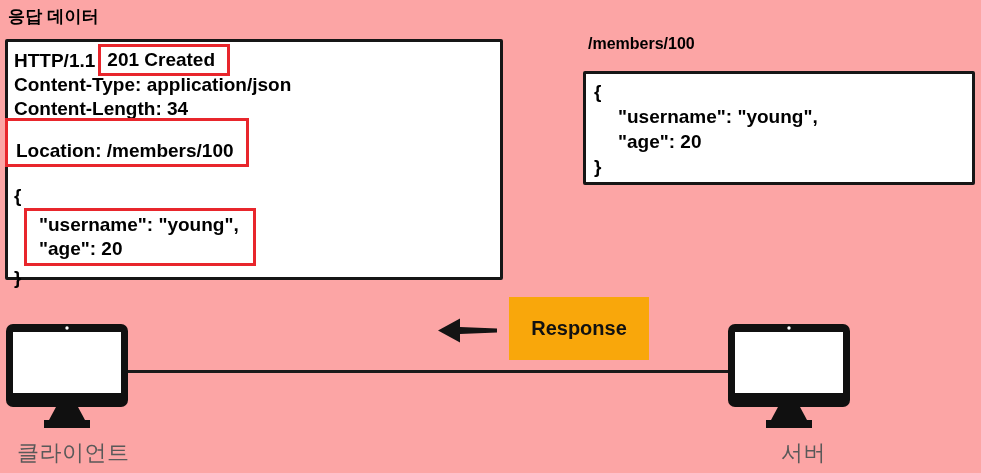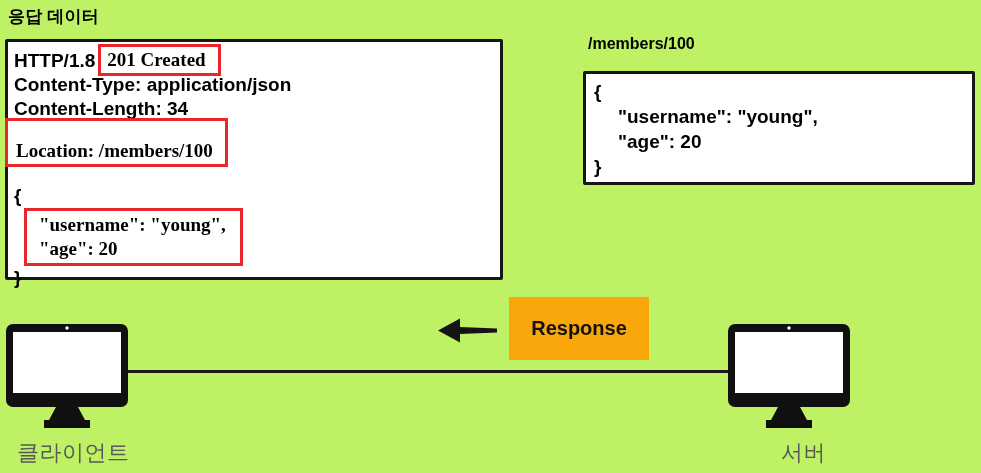--- a/index.html
+++ b/index.html
@@ -1,35 +1,35 @@
 <!DOCTYPE html>
 <html><head>
 <meta charset="utf-8">
 <style>
   html,body { margin:0; padding:0; background:#fff; }
   .canvas {
-    position:relative; width:981px; height:473px; background:#bef264;
+    position:relative; width:981px; height:473px; background:#fca5a5;
     font-family:"Liberation Sans","DejaVu Sans",sans-serif; color:#000;
     overflow:hidden;
   }
   .title {
     position:absolute; left:8px; top:5px;
     font-size:17px; font-weight:bold; letter-spacing:0.2px;
   }
   .sketch-box {
     position:absolute; background:#fff;
     border:3px solid #161616; border-radius:2px; box-sizing:border-box;
   }
   .response-box {
     left:5px; top:39px; width:498px; height:241px;
     padding:7px 6px 6px 6px;
     font-size:19px; font-weight:bold; line-height:24px;
   }
   .line { white-space:pre; }
-  .red-outline { border:3px solid #e8262c;font-family:Liberation Serif, serif; }
+  .red-outline { border:3px solid #e8262c; }
   .status-highlight {
     display:inline-block; padding:1px 12px 1px 6px;
     margin:-4px 0 -4px 3px; position:relative; top:-1px;
   }
   .location-line { margin-top:1px; }
   .location-highlight {
     display:inline-block; padding:18px 12px 1px 8px;
     margin:-4px 0 -4px -9px; position:relative;
   }
   .open-brace { margin-top:21px; }
@@ -66,21 +66,21 @@
   .server-label { left:781px; top:438px;text-align:right; }
 </style>
 </head>
 <body>
 
 <div class="canvas">
 
   <div class="title">응답 데이터</div>
 
   <div class="sketch-box response-box">
-    <div class="line"><span>HTTP/1.8</span><span class="red-outline status-highlight">201 Created</span></div>
+    <div class="line"><span>HTTP/1.1</span><span class="red-outline status-highlight">201 Created</span></div>
     <div class="line">Content-Type: application/json</div>
     <div class="line">Content-Length: 34</div>
     <div class="line location-line"><span class="red-outline location-highlight">Location: /members/100</span></div>
     <div class="line open-brace">{</div>
     <div class="red-outline body-highlight">
       <div class="line">"username": "young",</div>
       <div class="line">"age": 20</div>
     </div>
     <div class="line">}</div>
   </div>

